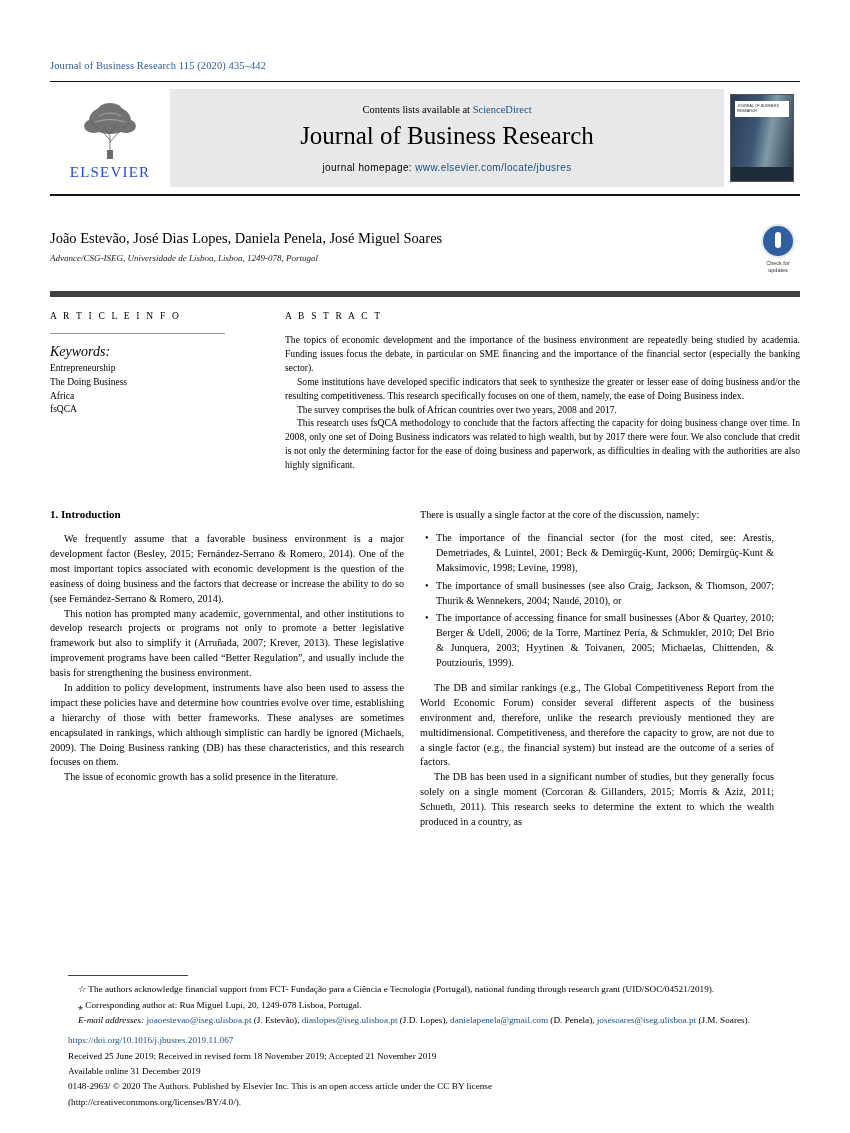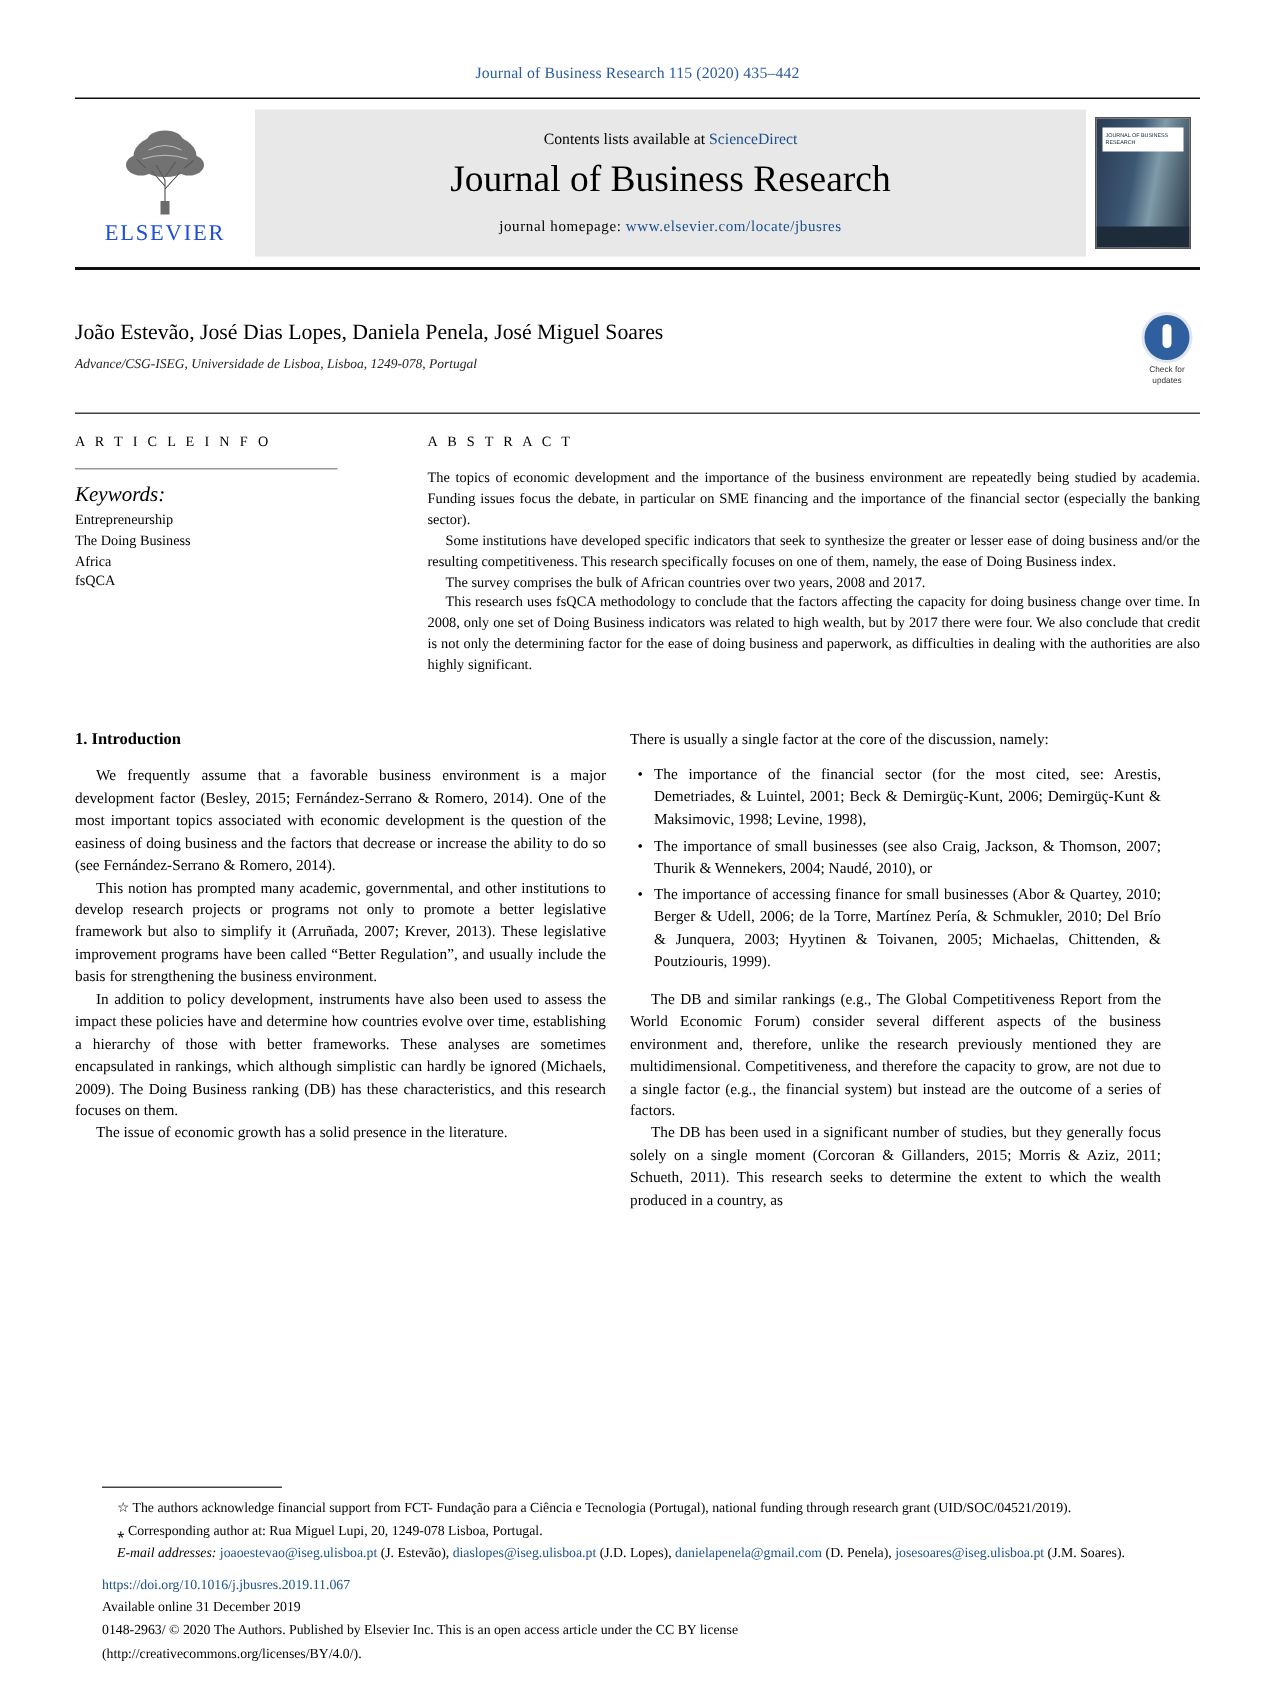--- a/index.html
+++ b/index.html
@@ -20,24 +20,23 @@
     height: 1133px;
     position: relative;
     box-sizing: border-box;
     padding: 0 50px;
   }
   a, .link {
     color: #1a4f8a;
     text-decoration: none;
   }
   .journal-ref {
-    text-align: center;
     font-size: 10.5px;
     color: #2b5d9b;
-    padding-top: 44px;
+    padding-top: 60px;
     letter-spacing: .1px;
   }
   
   .masthead {
     margin-top: 10px;
     border-top: 1.5px solid #111;
     border-bottom: 2.5px solid #111;
     height: 112px;
     display: flex;
     align-items: stretch;
@@ -74,21 +73,21 @@
   .contents-line {
     font-size: 10.5px;
     margin-bottom: 7px;
   }
   .journal-title {
     font-size: 25px;
     font-family: "Liberation Serif", serif;
     margin-bottom: 12px;
   }
   .homepage-line {
-    font-family: Liberation Serif, serif;
+    font-family: Liberation Sans, sans-serif;
     font-size: 10px;
     letter-spacing: .4px;
   }
   .mast-right {
     width: 76px;
     display: flex;
     align-items: center;
     justify-content: center;
   }
   .cover {
@@ -164,21 +163,21 @@
   }
   .crossmark .cm-label {
     font-family: "Liberation Sans", sans-serif;
     font-size: 5.5px;
     color: #333;
     line-height: 1.2;
   }
   
   .info-abstract {
     margin-top: 28px;
-    border-top: 1px solid #404040;
+    border-top: 6px solid #404040;
     padding-top: 14px;
     display: flex;
     gap: 30px;
   }
   .col-info {
     width: 205px;
   }
   .sec-head {
     font-family: "Liberation Serif", serif;
     font-size: 9.5px;
@@ -391,18 +390,19 @@
       <span class="link">joaoestevao@iseg.ulisboa.pt</span>
       <span>(J. Estevão),</span>
       <span class="link">diaslopes@iseg.ulisboa.pt</span>
       <span>(J.D. Lopes),</span>
       <span class="link">danielapenela@gmail.com</span>
       <span>(D. Penela),</span>
       <span class="link">josesoares@iseg.ulisboa.pt</span>
       <span>(J.M. Soares).</span>
     </p>
     <p class="fn-p doi-line">https://doi.org/10.1016/j.jbusres.2019.11.067</p>
+    <p class="fn-p">Received 25 June 2019; Received in revised form 18 November 2019; Accepted 21 November 2019</p>
     <p class="fn-p">Available online 31 December 2019</p>
     <p class="fn-p pub-line">0148-2963/ © 2020 The Authors. Published by Elsevier Inc. This is an open access article under the CC BY license</p>
     <p class="fn-p">(http://creativecommons.org/licenses/BY/4.0/).</p>
   </div>
 
 </div>
 
 </body></html>

